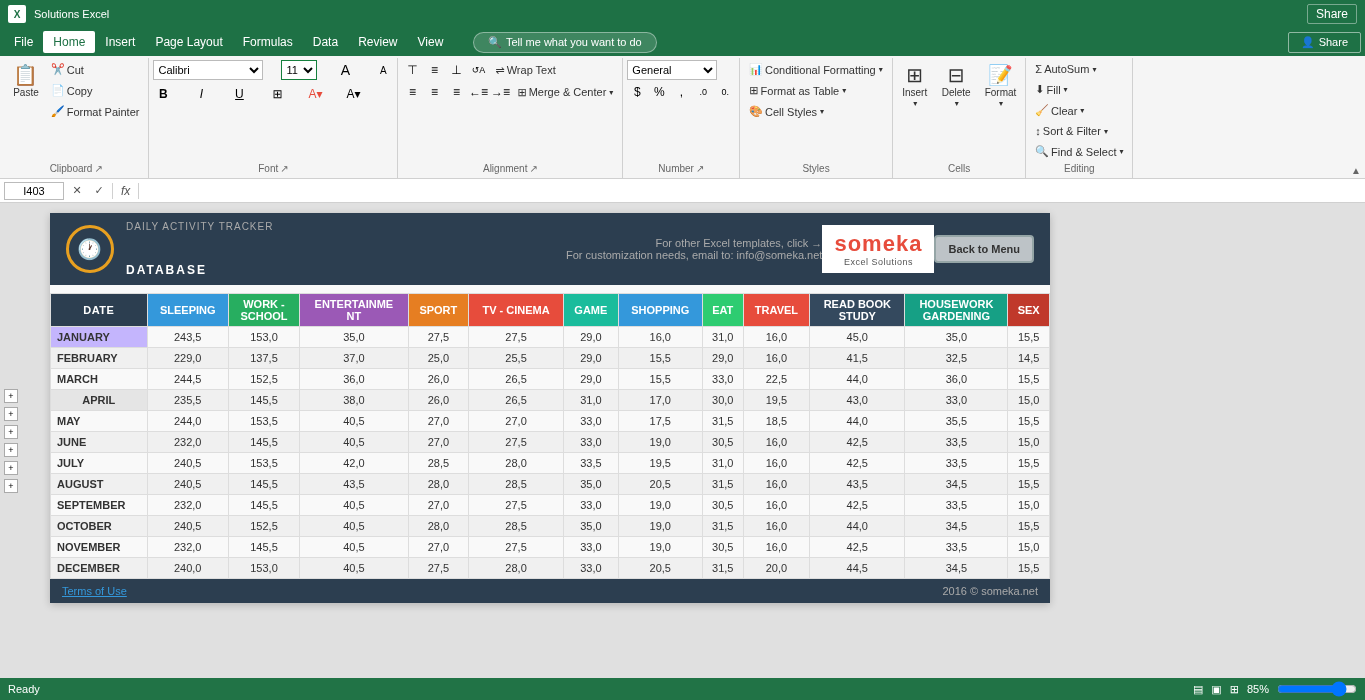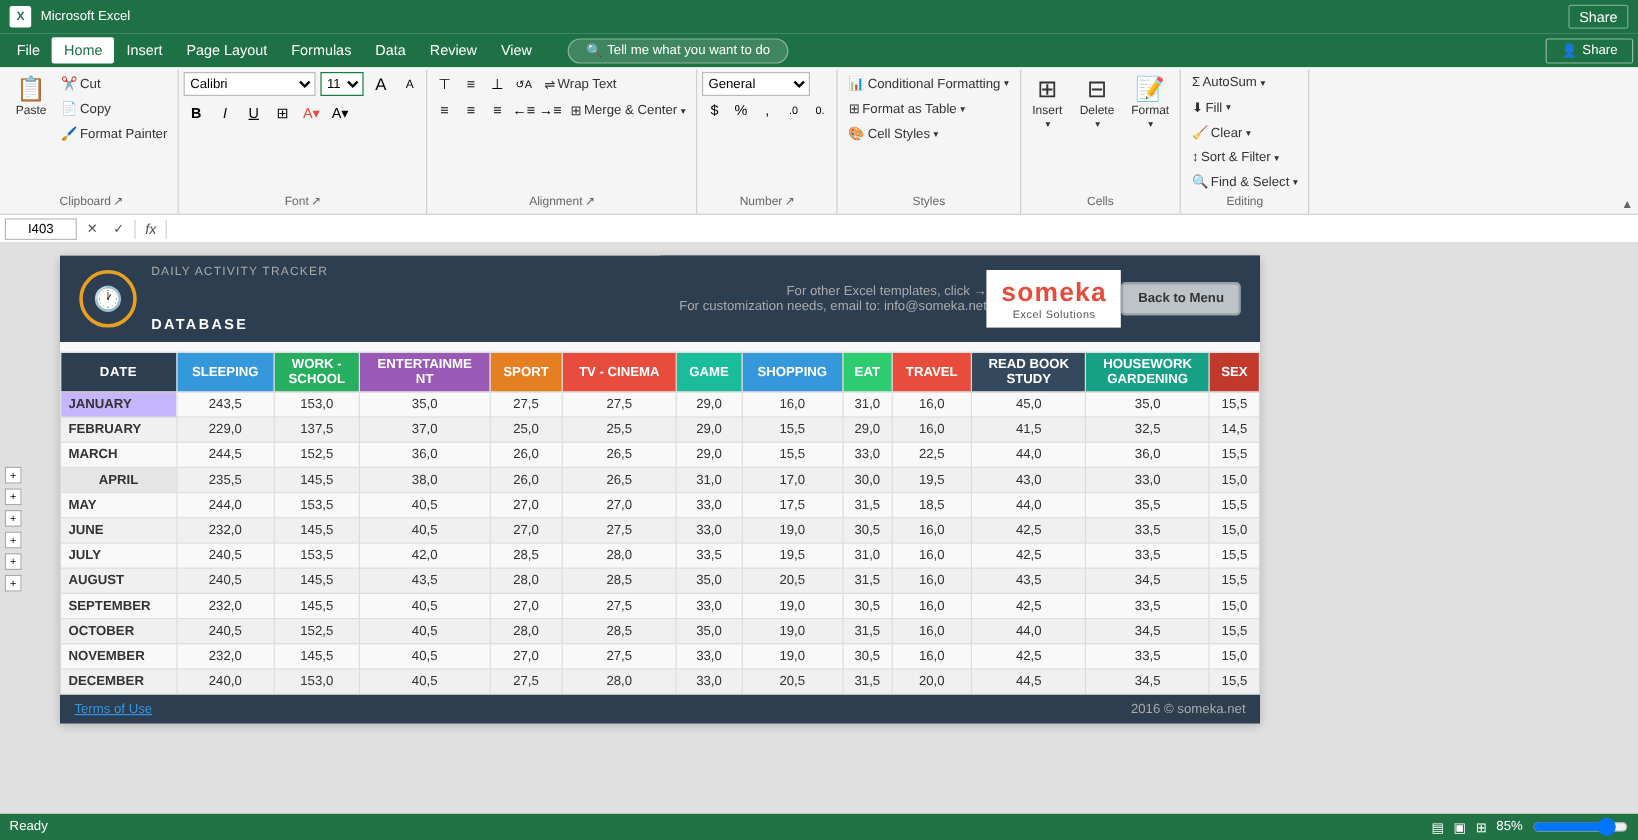--- a/index.html
+++ b/index.html
@@ -135,21 +135,21 @@
       border: 1px solid #bbb;
       background: white;
     }
     .font-size-select {
       width: 36px;
       height: 20px;
       font-size: 11px;
       border: 1px solid #15803d;
       background: white;
     }
-    .font-row { display: flex; align-items: center; gap: 4px; margin-bottom: 2px; justify-content: flex-end; }
+    .font-row { display: flex; align-items: center; gap: 18px; margin-bottom: 2px; justify-content: flex-end; }
     .format-btn {
       width: 20px; height: 20px;
       display: flex; align-items: center; justify-content: center;
       border: 1px solid transparent;
       cursor: pointer;
       font-size: 12px;
       border-radius: 2px;
     }
     .format-btn.bold { font-weight: bold; }
     .format-btn.italic { font-style: italic; }
@@ -348,21 +348,21 @@
     .dropdown-arrow { font-size: 8px; margin-left: 1px; }
   </style>
 </head>
 <body>
 
 <div class="app-container">
 
   <div class="title-bar">
     <div class="title-bar-left">
       <div class="title-bar-logo">X</div>
-      <span>Microsoft Excel</span>
+      <span>Solutions Excel</span>
     </div>
     <div class="title-bar-right" style="display:flex; align-items:center; gap:8px;">
       <span style="cursor:pointer; padding:2px 8px; border:1px solid rgba(255,255,255,0.4); border-radius:2px;">Share</span>
     </div>
   </div>
 
   <div class="menu-bar">
     <div class="menu-item">File</div>
     <div class="menu-item active">Home</div>
     <div class="menu-item">Insert</div>

